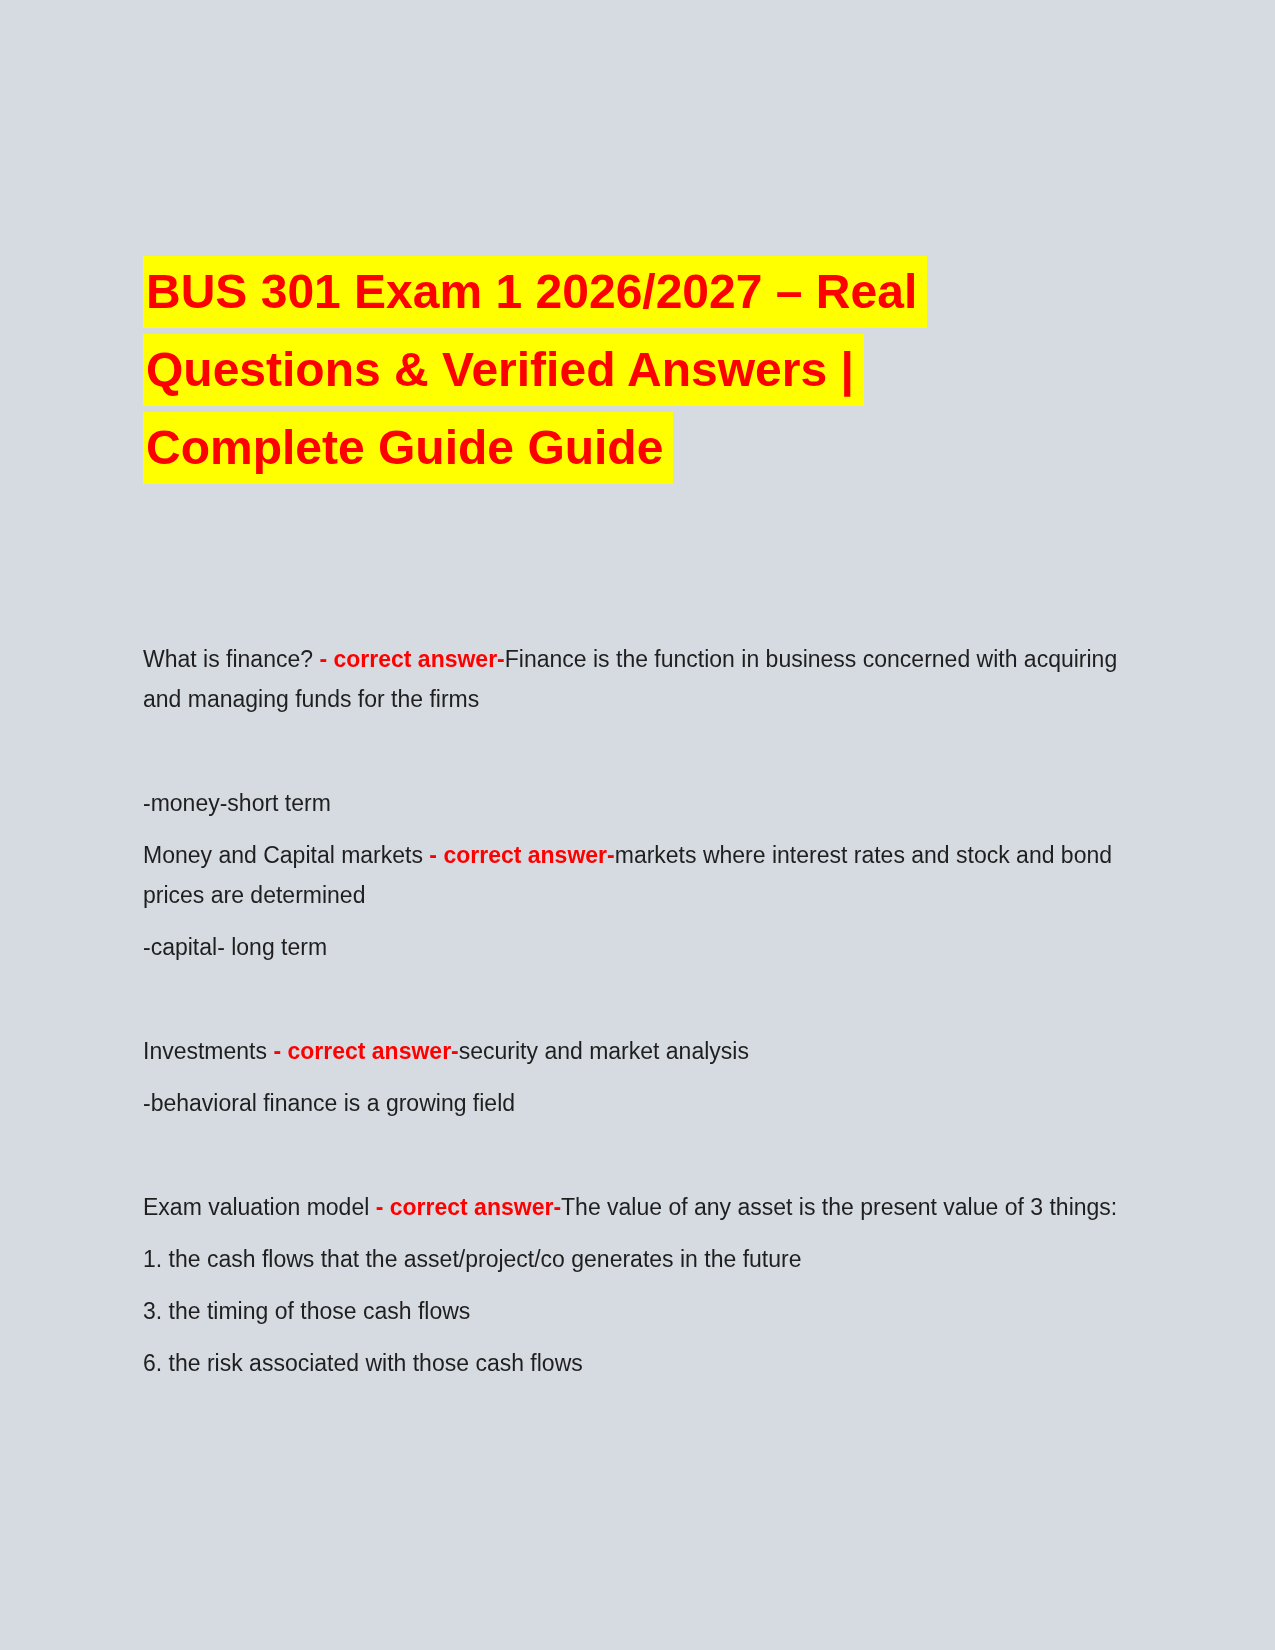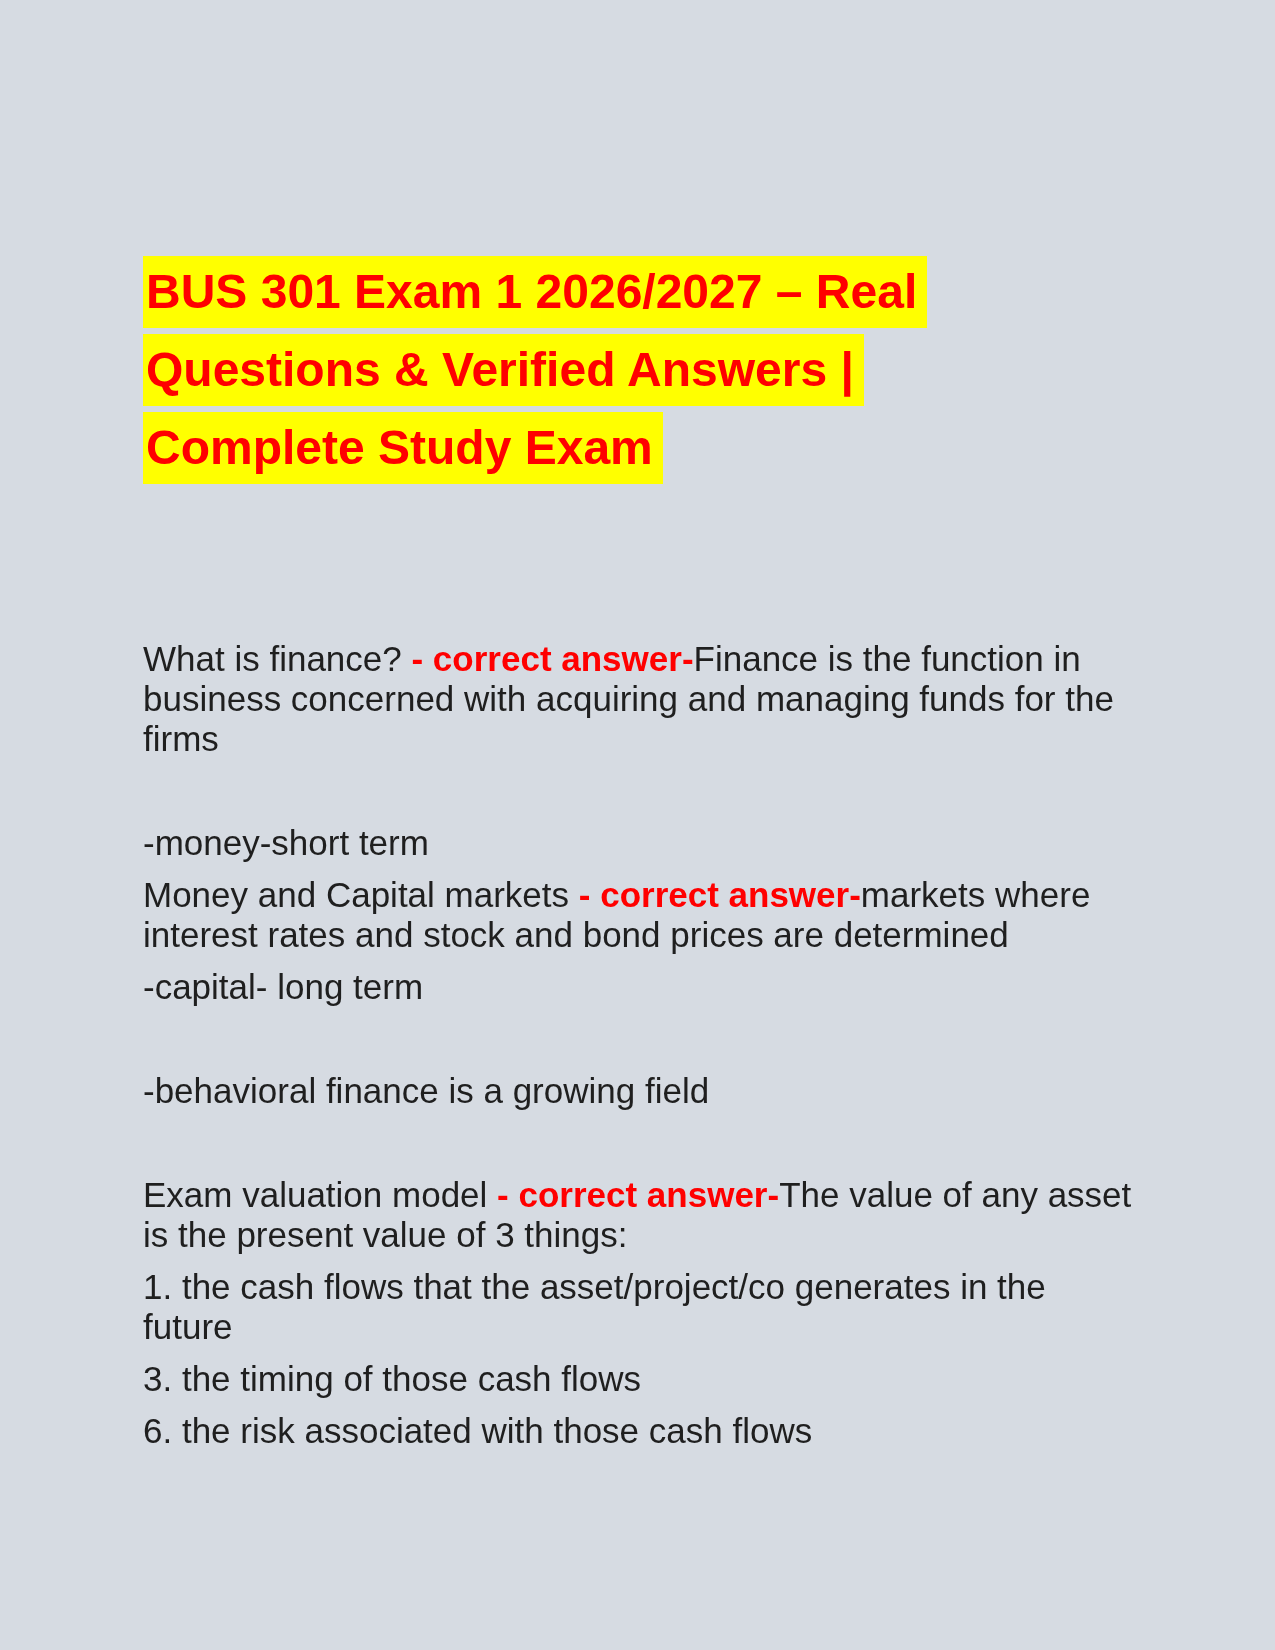--- a/index.html
+++ b/index.html
@@ -30,21 +30,21 @@
     line-height: 78px;
     color: var(--title-red);
     letter-spacing: 0px;
   }
   .hl {
     background: var(--highlight-yellow);
     padding: 9px 10px 10px 3px;
   }
   .doc-body p.para {
     margin: 0 0 12px 0;
-    font-size: 35px;
+    font-size: 23px;
     line-height: 40px;
     color: var(--body-text);
     font-weight: normal;
   }
   .doc-body p.blank {
     height: 40px;
     margin: 0 0 12px 0;
   }
   .marker {
     color: var(--marker-red);
@@ -52,39 +52,43 @@
   }
 </style>
 </head>
 <body>
 
 <div class="page">
 
   <h1 class="doc-title">
     <span class="hl">BUS 301 Exam 1 2026/2027 – Real</span><br>
     <span class="hl">Questions &amp; Verified Answers |</span><br>
-    <span class="hl">Complete Study Exam</span>
+    <span class="hl">Complete Guide Guide</span>
   </h1>
 
   <div class="doc-body">
 
     <p class="para">
       <span>What is finance?</span>
       <span class="marker">- correct answer-</span><span>Finance is the function in business concerned with acquiring and managing funds for the firms</span>
     </p>
     <p class="blank"></p>
 
     <p class="para">-money-short term</p>
     <p class="para">
       <span>Money and Capital markets</span>
       <span class="marker">- correct answer-</span><span>markets where interest rates and stock and bond prices are determined</span>
     </p>
     <p class="para">-capital- long term</p>
     <p class="blank"></p>
 
+    <p class="para">
+      <span>Investments</span>
+      <span class="marker">- correct answer-</span><span>security and market analysis</span>
+    </p>
     <p class="para">-behavioral finance is a growing field</p>
     <p class="blank"></p>
 
     <p class="para">
       <span>Exam valuation model</span>
       <span class="marker">- correct answer-</span><span>The value of any asset is the present value of 3 things:</span>
     </p>
     <p class="para">1. the cash flows that the asset/project/co generates in the future</p>
     <p class="para">3. the timing of those cash flows</p>
     <p class="para">6. the risk associated with those cash flows</p>

